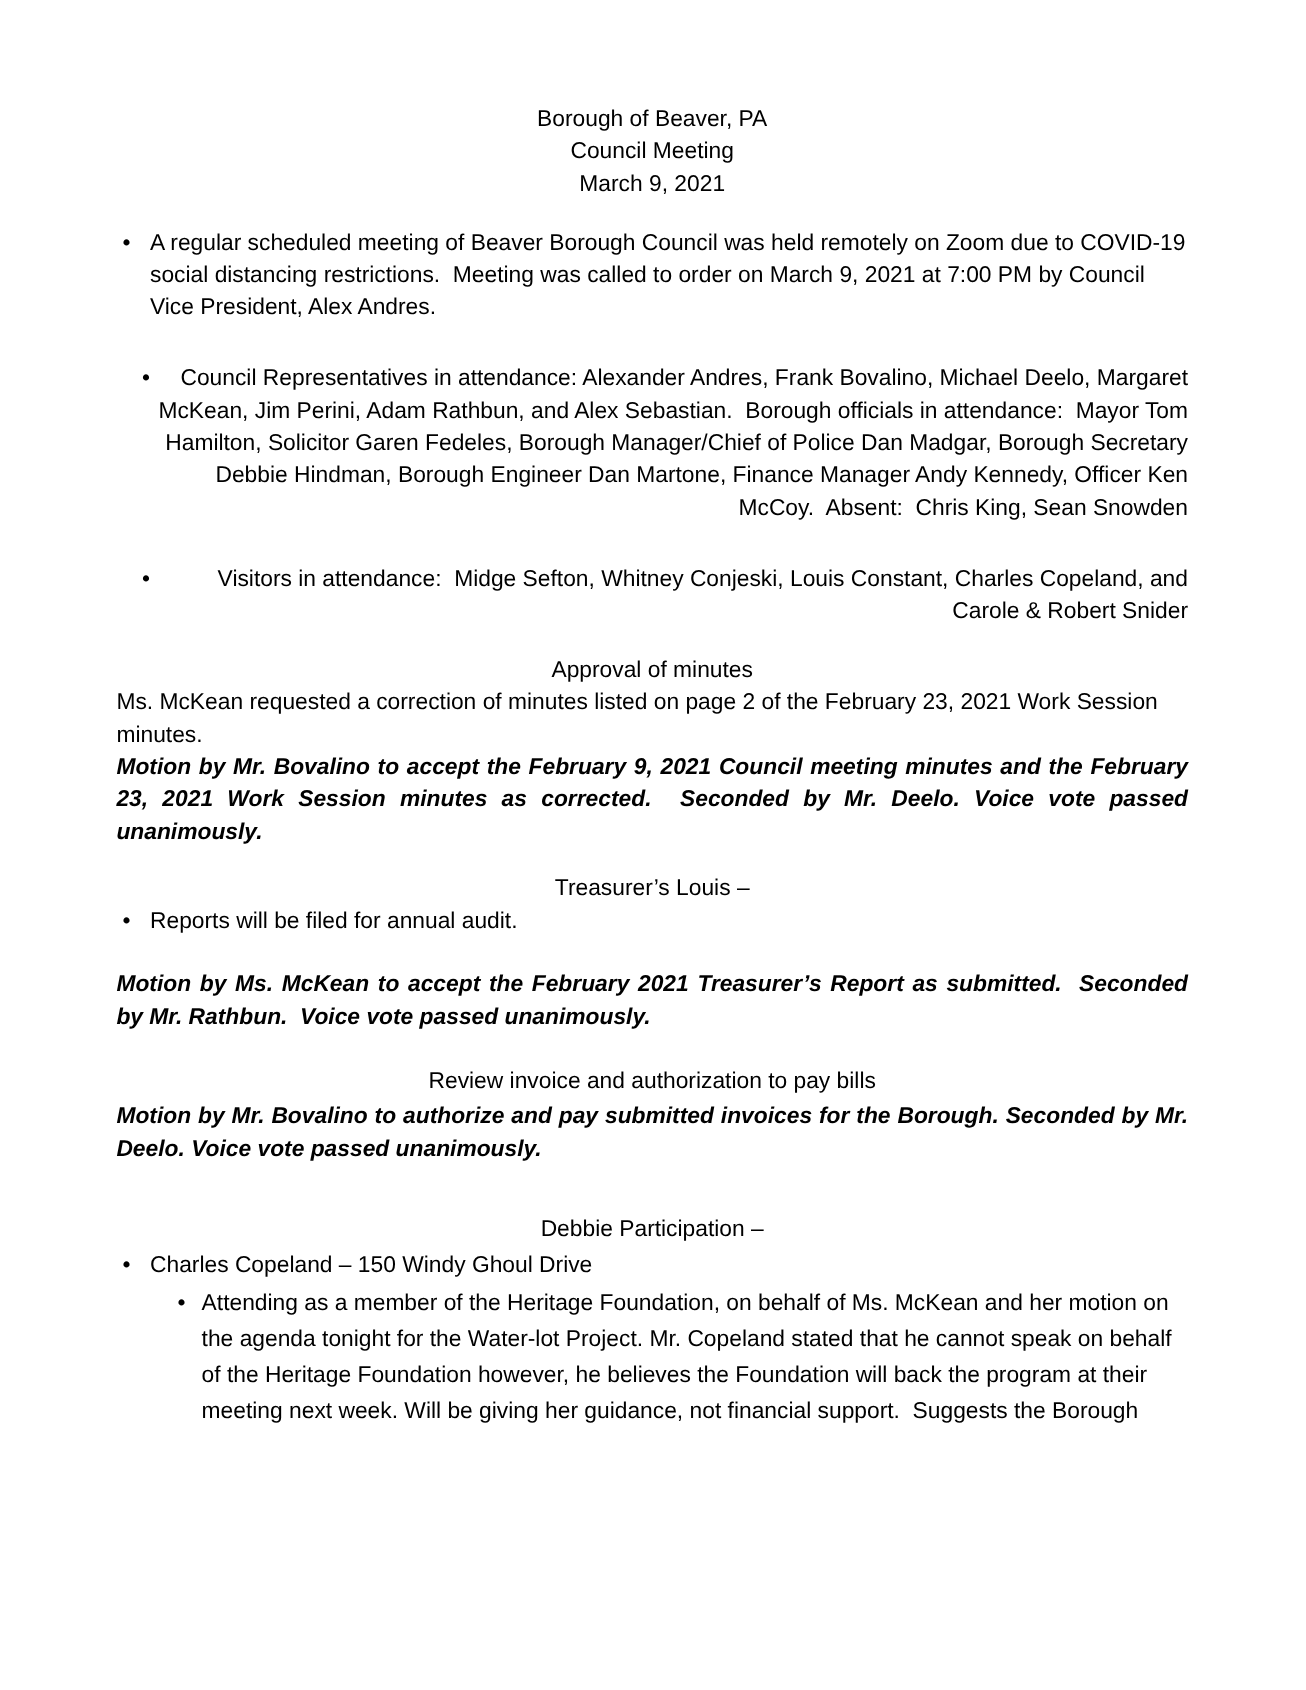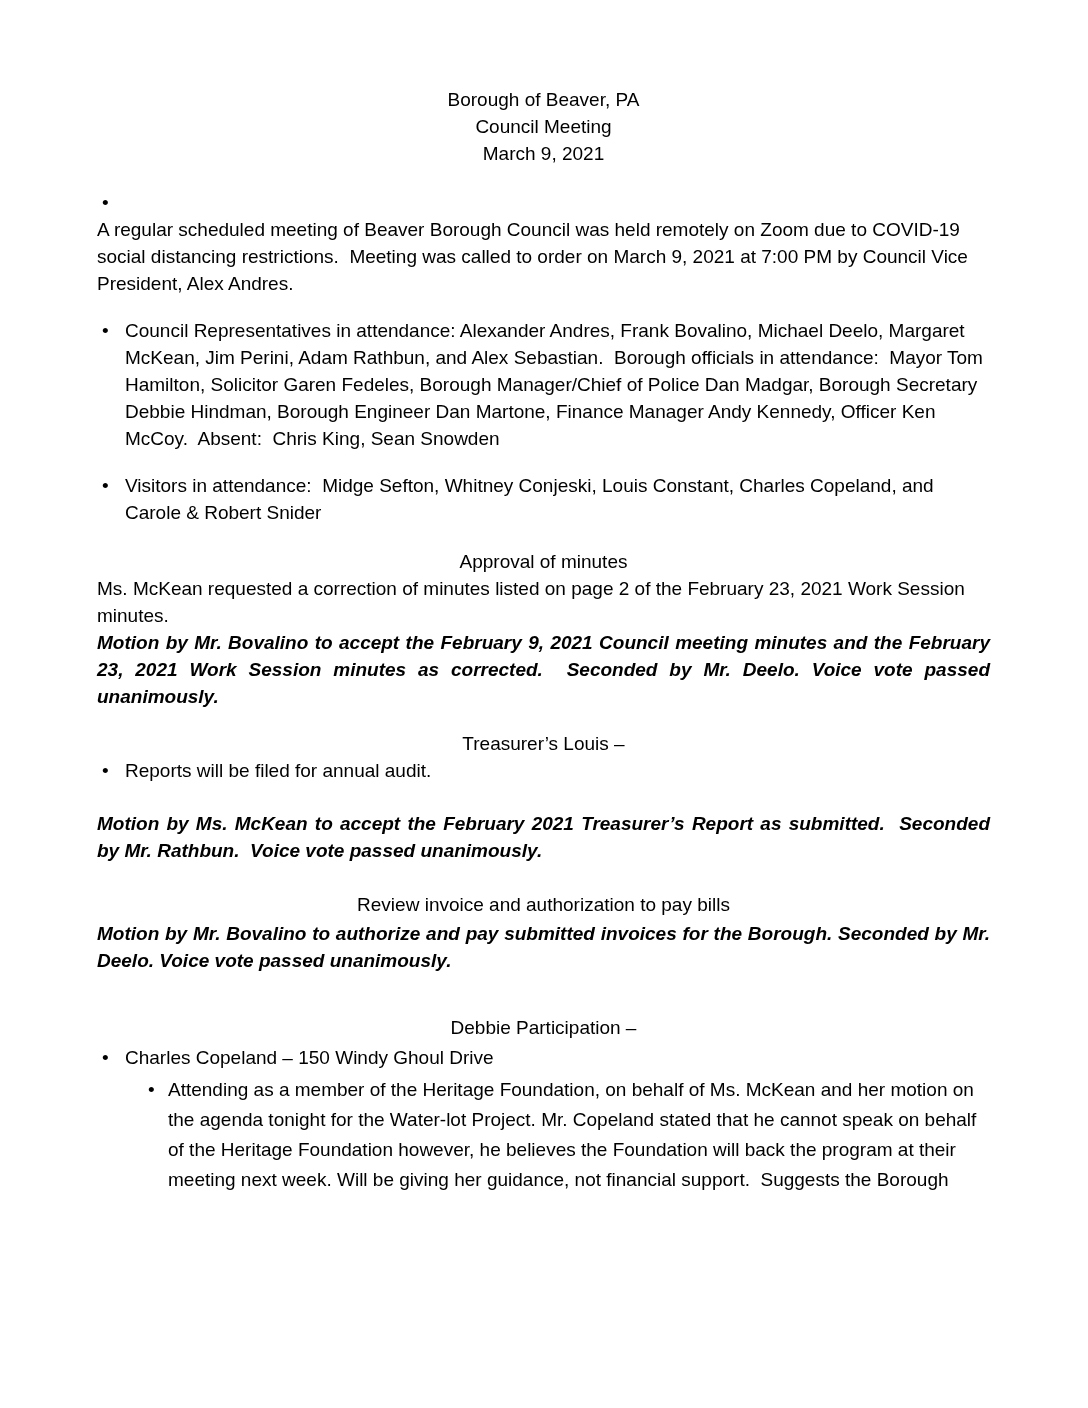--- a/index.html
+++ b/index.html
@@ -23,22 +23,22 @@
   .bullet .dot { flex: none; }
   .b1 .dot { width: 23px; padding-left: 5px; }
   .b2 { padding-left: 51px; }
   .b2 .dot { width: 20px; }
   .dot::before { content: "\2022"; }
   .bullet .txt { flex: 1; }
 
   .h { font-weight: normal; text-align: center; }
   .motion { font-weight: bold; font-style: italic; text-align: justify; }
 
-  .mt22 { margin-top: 22px; flex-direction: column; }
-  .mt24 { margin-top: 20px; }
+  .mt22 { margin-top: 22px; }
+  .mt24 { margin-top: 32px; text-align: right; }
   .mt20 { margin-top: 20px; }
   .mt6  { margin-top: 6px; }
   .mt26 { margin-top: 26px; }
   .mt27 { margin-top: 27px; }
   .mt2  { margin-top: 2px; }
   .mt40 { margin-top: 40px; }
   .mt3  { margin-top: 3px; }
   .mt4  { margin-top: 4px; }
   .lh30 { line-height: 30px; }
 

